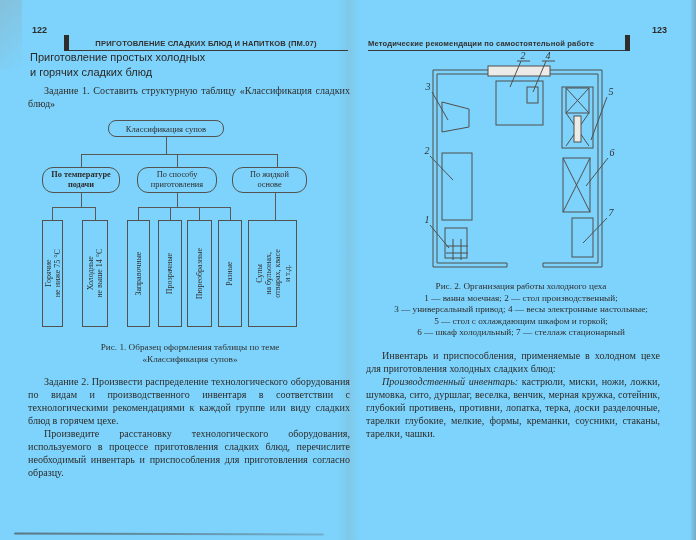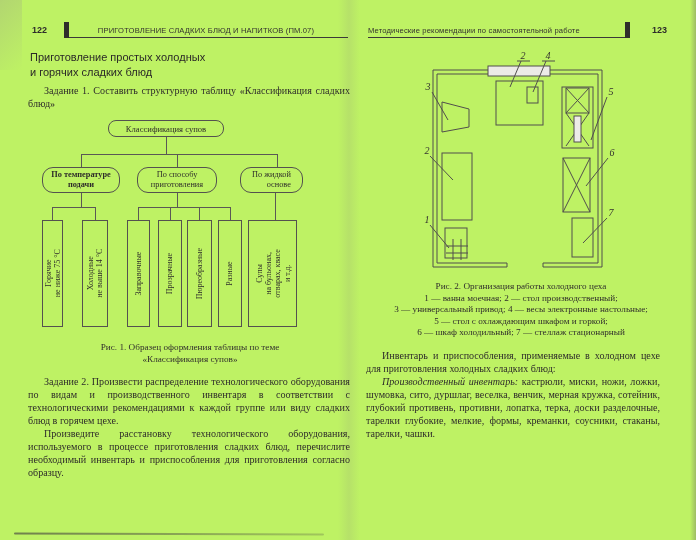--- a/index.html
+++ b/index.html
@@ -1,30 +1,30 @@
 <!DOCTYPE html>
 <html><head>
 <meta charset="utf-8">
 <style>
   html,body{margin:0;padding:0;}
-  .spread{position:relative;width:696px;height:540px;background:#bef264;overflow:hidden;
+  .spread{position:relative;width:696px;height:540px;background:#7dd3fc;overflow:hidden;
           font-family:"Liberation Serif",serif;color:#2e2c2a;}
   
   .gutter{position:absolute;left:338px;top:0;bottom:0;width:22px;
           background:linear-gradient(90deg,rgba(140,138,130,0),rgba(140,138,130,.16),rgba(140,138,130,0));}
   .edge-right{position:absolute;right:0;top:0;bottom:0;width:6px;
           background:linear-gradient(90deg,rgba(120,118,112,0),rgba(110,108,102,.40));}
   .edge-bottom{position:absolute;left:14px;top:533px;width:310px;height:2px;border-radius:2px;
           background:linear-gradient(90deg,rgba(70,68,64,.65),rgba(70,68,64,.25));transform:rotate(.2deg);}
   .corner-tl{position:absolute;left:0;top:0;width:22px;height:70px;
           background:linear-gradient(135deg,rgba(150,148,142,.30),rgba(150,148,142,0));}
   
   .pna{position:absolute;font-family:"Liberation Sans",sans-serif;font-weight:bold;font-size:9px;}
-  .hd{position:absolute;top:22px;height:16px;border-bottom:1.6px solid #3b3937;
-      font-family:"Liberation Sans",sans-serif;font-weight:normal;font-size:7.6px;letter-spacing:.15px;
+  .hd{position:absolute;top:35px;height:16px;border-bottom:1.6px solid #3b3937;
+      font-family:"Liberation Sans",sans-serif;font-weight:bold;font-size:7.6px;letter-spacing:.15px;
       color:#33312f;}
   .hd-left{left:64px;width:284px;text-align:center;padding-top:4px;box-sizing:border-box;}
   .hd-right{left:368px;width:262px;text-align:left;padding-top:4px;box-sizing:border-box;}
   .hd-bar{position:absolute;top:0;width:5px;height:16px;background:#2f2d2b;}
   .hd-left .hd-bar{left:0;}
   .hd-right .hd-bar{right:0;}
   
   .ttl{position:absolute;left:30px;top:50px;width:320px;text-align:left;
        font-family:"Liberation Sans",sans-serif;font-weight:normal;font-size:11px;line-height:15px;
        white-space:pre-line;color:#2b2927;}
@@ -40,21 +40,21 @@
   .cap2{left:368px;top:281px;width:306px;}
   
   .fc{position:absolute;left:40px;top:115px;width:285px;height:225px;}
   .fc *{box-sizing:border-box;}
   .nd{position:absolute;border:1px solid #54524f;display:flex;align-items:center;justify-content:center;
       text-align:center;white-space:pre-line;background:transparent;}
   .fc-root{left:68px;top:5px;width:116px;height:17px;border-radius:8px;font-size:8.6px;}
   .fc-br{top:52px;height:26px;border-radius:11px;font-size:8.3px;line-height:9.6px;}
   .br-a{left:2px;width:78px;font-weight:bold;}
   .br-b{left:97px;width:80px;}
-  .br-c{left:200px;width:63px;text-align:right;}
+  .br-c{left:192px;width:75px;}
   .leaf{top:105px;height:107px;}
   .leaf>span{transform:rotate(-90deg);flex:none;width:100px;text-align:center;
              white-space:pre-line;font-size:8px;line-height:9.2px;}
   .lf1{left:2px;width:21px;}  .lf2{left:42px;width:26px;}
   .lf3{left:87px;width:23px;} .lf4{left:118px;width:24px;}
   .lf5{left:147px;width:25px;}.lf6{left:178px;width:24px;}
   .lf7{left:208px;width:49px;}
   .cl{position:absolute;background:#5a5855;}
   
   .plan{position:absolute;left:420px;top:50px;}

